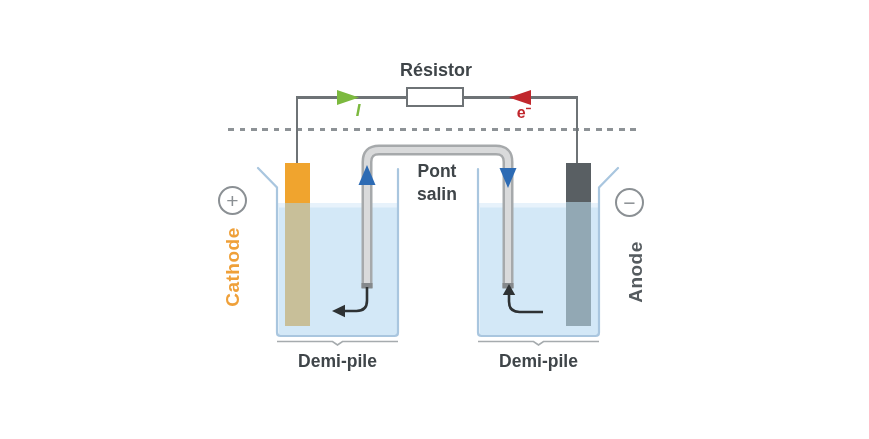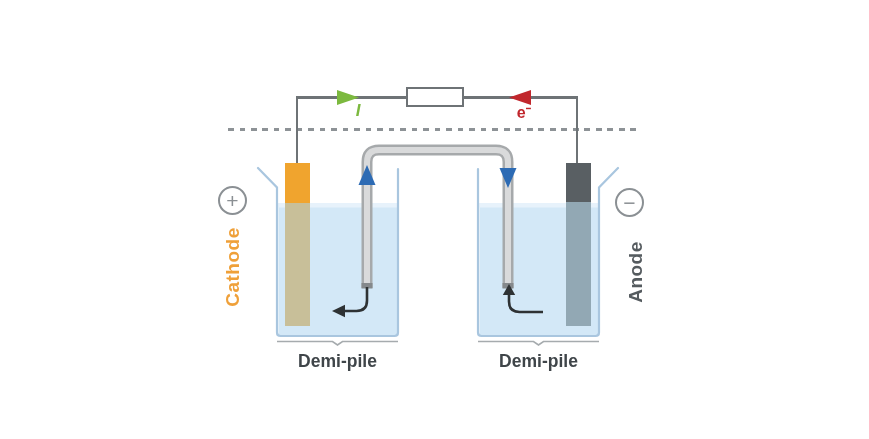--- a/index.html
+++ b/index.html
@@ -35,20 +35,21 @@
 <div id="canvas">
 
   <div class="abs dashline" style="left:228px;top:128px;width:412px;height:3px;"></div>
 
   <div class="abs wire" style="left:295.5px;top:96px;width:2.5px;height:68px;"></div>
   <div class="abs wire" style="left:575.5px;top:96px;width:2.5px;height:68px;"></div>
   <div class="abs wire" style="left:295.5px;top:96px;width:112px;height:2.5px;"></div>
   <div class="abs wire" style="left:463px;top:96px;width:115px;height:2.5px;"></div>
 
   <div class="abs resistor-box" style="left:406px;top:87px;width:58px;height:20px;"></div>
+  <div class="abs lbl" style="left:376px;top:60px;width:120px;font-size:18px;">Résistor</div>
 
   <div class="abs current-lbl" style="left:348px;top:101px;width:20px;text-align:center;">I</div>
   <div class="abs electron-lbl" style="left:508px;top:101px;width:32px;">e⁻</div>
 
   <div class="abs terminal" style="left:218px;top:186px;">
     <span>+</span>
   </div>
   <div class="abs terminal" style="left:615px;top:188px;">
     <span>−</span>
   </div>
@@ -84,17 +85,18 @@
 
     <path d="M367,287 L367,300.5 Q367,311 356.5,311 L343,311" style="stroke:var(--arrow-black);stroke-width:2.6;fill:none"></path>
     <polygon points="345,304.8 345,317.2 332,311" style="fill:var(--arrow-black)"></polygon>
     <path d="M543,312 L519.5,312 Q509,312 509,301.5 L509,293" style="stroke:var(--arrow-black);stroke-width:2.6;fill:none"></path>
     <polygon points="502.8,295 515.2,295 509,284" style="fill:var(--arrow-black)"></polygon>
 
     <polygon points="337,90 337,105 359,97.5" style="fill:var(--current-green)"></polygon>
     <polygon points="531,90 531,105 509,97.5" style="fill:var(--electron-red)"></polygon>
   </svg>
 
+  <div class="abs lbl" style="left:406px;top:160px;width:62px;font-size:17.5px;line-height:23px;">Pont salin</div>
 
   <div class="abs lbl" style="left:267px;top:351px;width:141px;font-size:17.5px;">Demi-pile</div>
   <div class="abs lbl" style="left:468px;top:351px;width:141px;font-size:17.5px;">Demi-pile</div>
 
 </div>
 
 </body></html>

